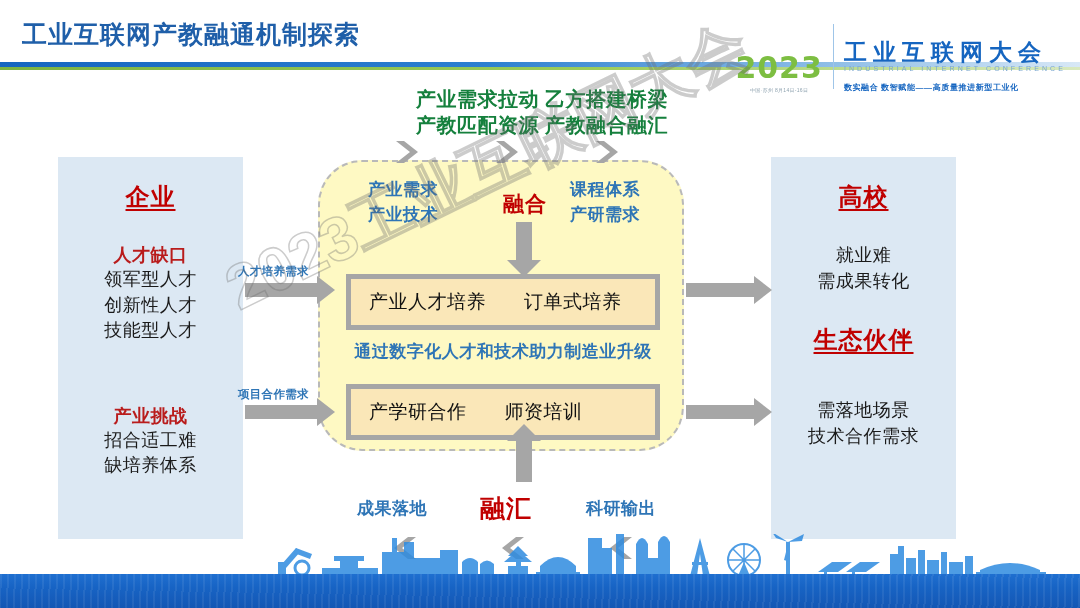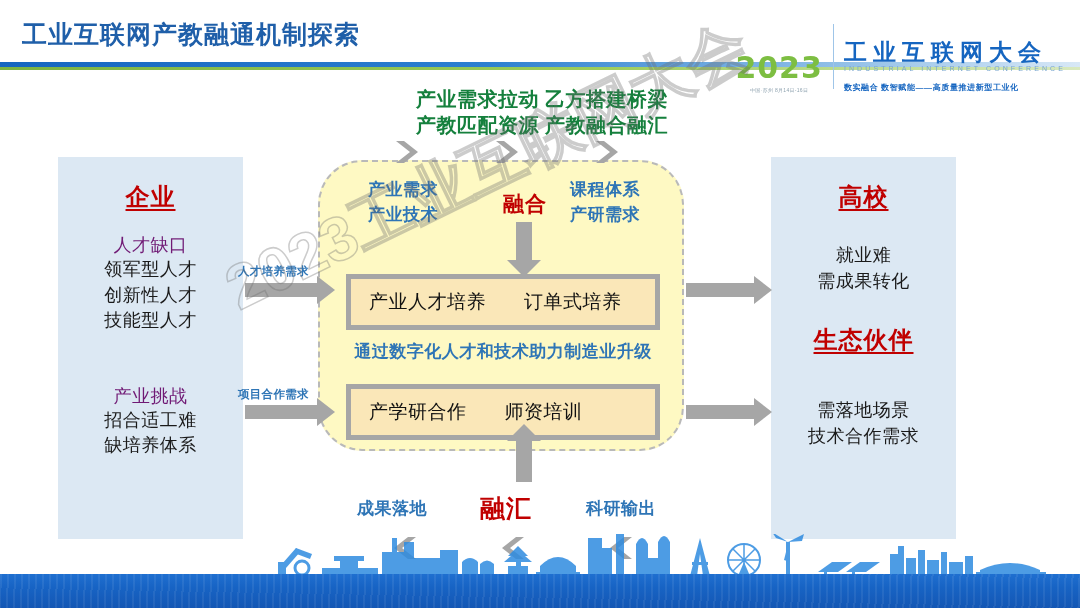--- a/index.html
+++ b/index.html
@@ -51,21 +51,21 @@
   
   .side-panel {
     position: absolute; background: #DCE8F3; padding-top: 24px;
   }
   #panel-enterprise { left: 58px; top: 157px; width: 185px; height: 382px; }
   #panel-academy   { left: 771px; top: 157px; width: 185px; height: 382px; }
   .panel-heading {
     text-align: center; color: #C00000; font-weight: bold; font-size: 24px;
     text-decoration: underline; text-underline-offset: 4px; letter-spacing: 1px;
   }
-  .panel-sub { text-align: center; font-weight: normal; color: #701a75; font-size: 18px; margin-top: 20px; letter-spacing: .5px; }
+  .panel-sub { text-align: center; font-weight: bold; color: #b91c1c; font-size: 18px; margin-top: 30px; letter-spacing: .5px; }
   .panel-line { text-align: center; color: #1a1a1a; font-size: 18px; line-height: 1.42; letter-spacing: .5px; }
   .panel-gap-md { height: 30px; }
   .panel-gap-lg { height: 42px; }
 
   
   #center-card {
     position: absolute; left: 318px; top: 160px; width: 366px; height: 291px;
     background: #fef9c3; border: 2px dashed #B9B9B9; border-radius: 44px;
   }
   .blue-text { color: #2E75B6; font-weight: bold; letter-spacing: .5px; }

